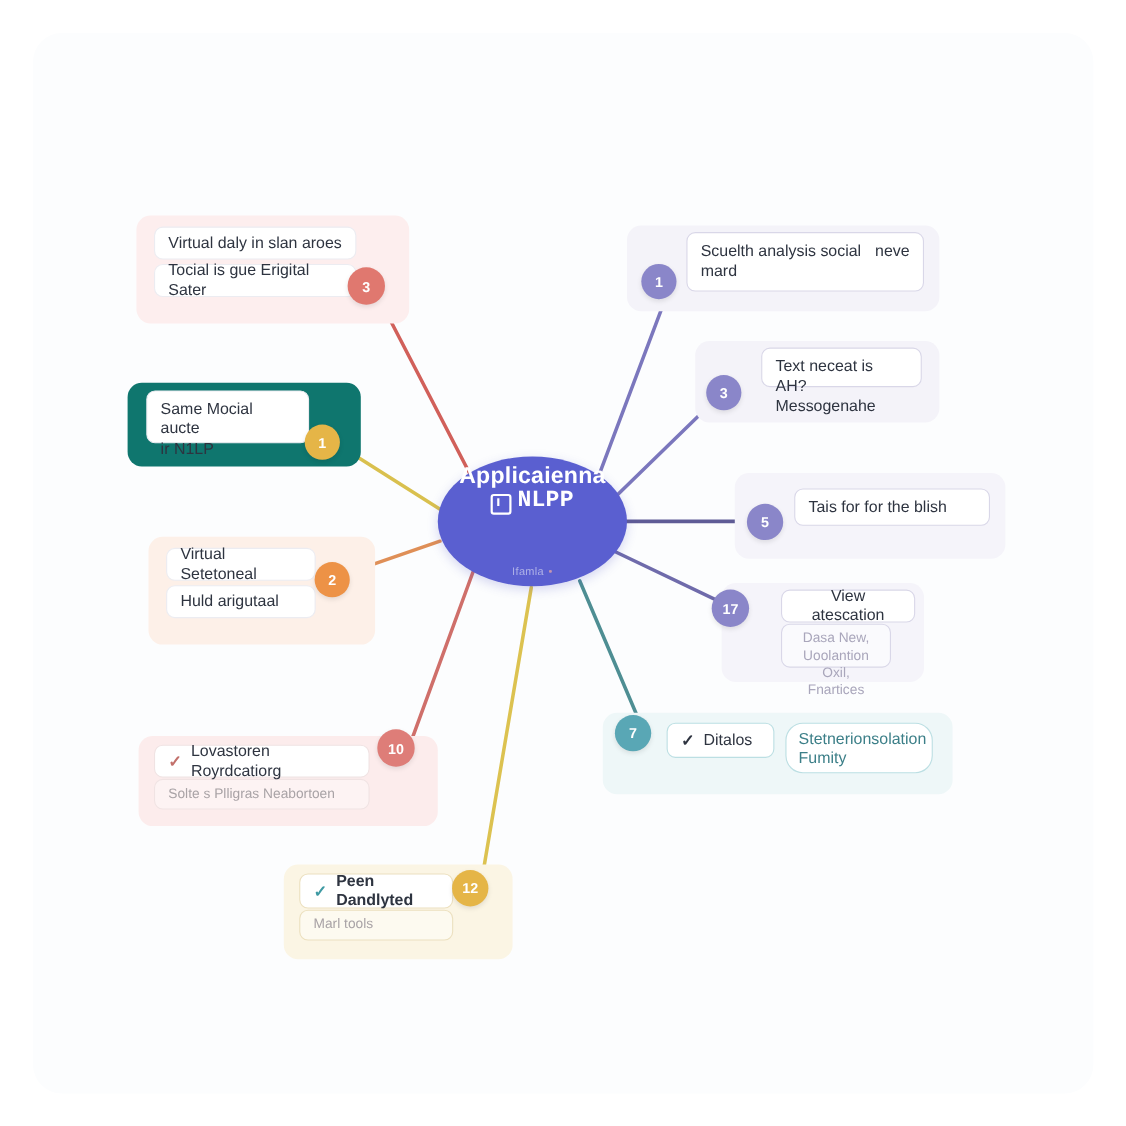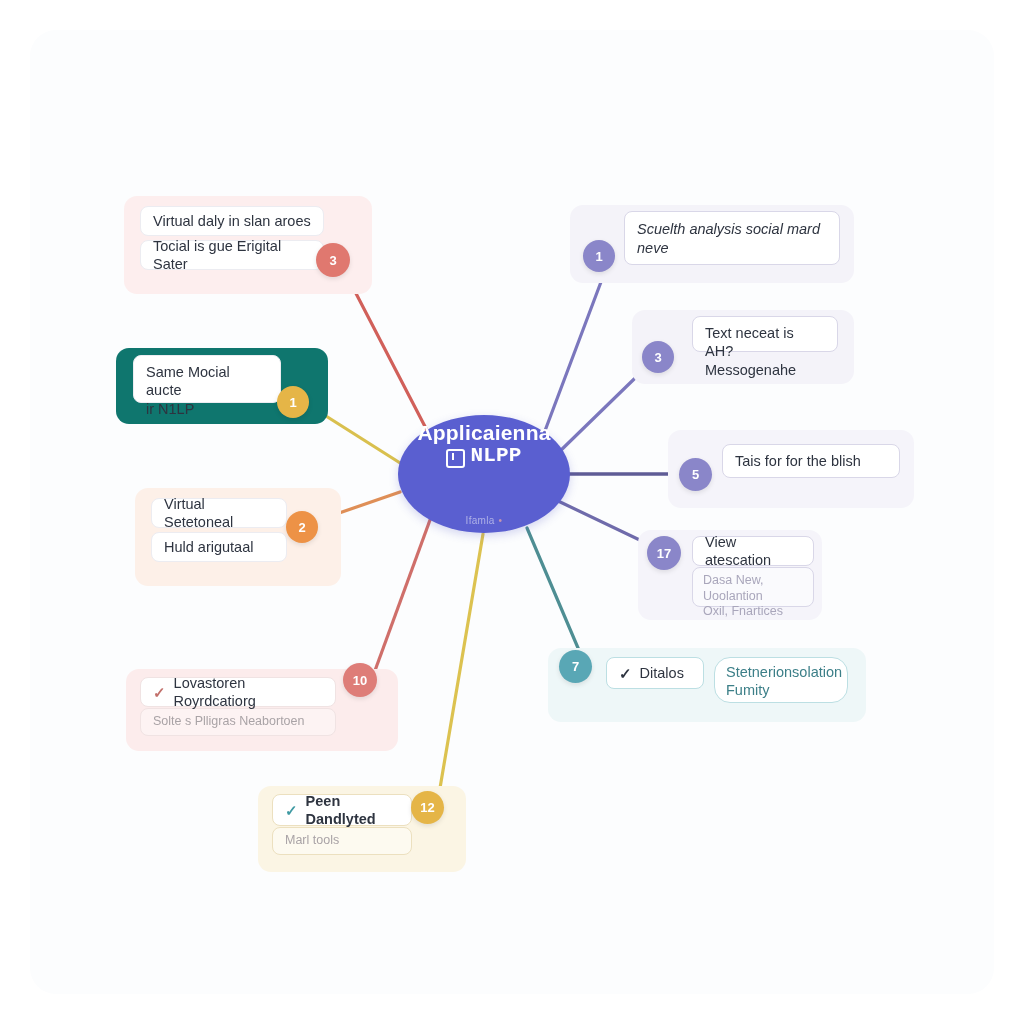--- a/index.html
+++ b/index.html
@@ -175,21 +175,21 @@
     </div>
     <div class="chip muted bord-gold" style="width:140px;height:28px;margin:0 0 0 8px;background:#fdfaf0;">
       <span>Marl tools</span>
     </div>
   </div>
   <div class="badge b-gold" style="left:411px;top:791px;width:33px;height:33px;">
     <span>12</span>
   </div>
 
   <div class="group t-purple" style="left:570px;top:205px;width:272px;height:66px;padding:6px;">
-    <div class="chip two-line bord-purple" style="width:216px;height:54px;margin-left:48px;flex-direction:column;gap:1px;padding:8px 12px;font-style:italic;">
+    <div class="chip two-line bord-purple" style="width:216px;height:54px;margin-left:48px;flex-direction:row;gap:1px;padding:8px 12px;">
       <span>Scuelth analysis social mard</span>
       <span>neve</span>
     </div>
   </div>
   <div class="badge b-purple" style="left:583px;top:240px;width:32px;height:32px;">
     <span>1</span>
   </div>
 
   <div class="group t-purple" style="left:632px;top:310px;width:210px;height:62px;padding:6px;">
     <div class="chip two-line bord-purple" style="width:146px;height:36px;margin-left:54px;flex-direction:column;gap:1px;padding:7px 12px;">
@@ -203,25 +203,25 @@
 
   <div class="group t-purple2" style="left:668px;top:430px;width:234px;height:66px;padding:6px;">
     <div class="chip bord-purple" style="width:178px;height:34px;margin-left:48px;margin-top:8px;">
       <span>Tais for for the blish</span>
     </div>
   </div>
   <div class="badge b-purple" style="left:679px;top:458px;width:33px;height:33px;">
     <span>5</span>
   </div>
 
-  <div class="group t-purple2" style="left:638px;top:530px;width:172px;height:78px;padding:6px;">
+  <div class="group t-purple2" style="left:656px;top:530px;width:172px;height:78px;padding:6px;text-align:center;">
     <div class="chip bord-purple" style="width:122px;height:30px;margin-left:48px;margin-bottom:1px;">
       <span>View atescation</span>
     </div>
-    <div class="chip muted tint-p two-line bord-purple" style="width:122px;height:40px;margin-left:48px;flex-direction:column;gap:0px;padding:5px 10px;background:#fafafd;">
+    <div class="chip muted tint-p two-line bord-purple" style="width:100px;height:40px;margin-left:48px;flex-direction:column;gap:0px;padding:5px 10px;background:#fafafd;">
       <span>Dasa New, Uoolantion</span>
       <span>Oxil, Fnartices</span>
     </div>
   </div>
   <div class="badge b-purple" style="left:647px;top:536px;width:34px;height:34px;">
     <span>17</span>
   </div>
 
   <div class="group t-teal" style="left:548px;top:648px;width:306px;height:62px;padding:6px;">
     <div style="display:flex;gap:10px;margin-left:52px;margin-top:3px;">

